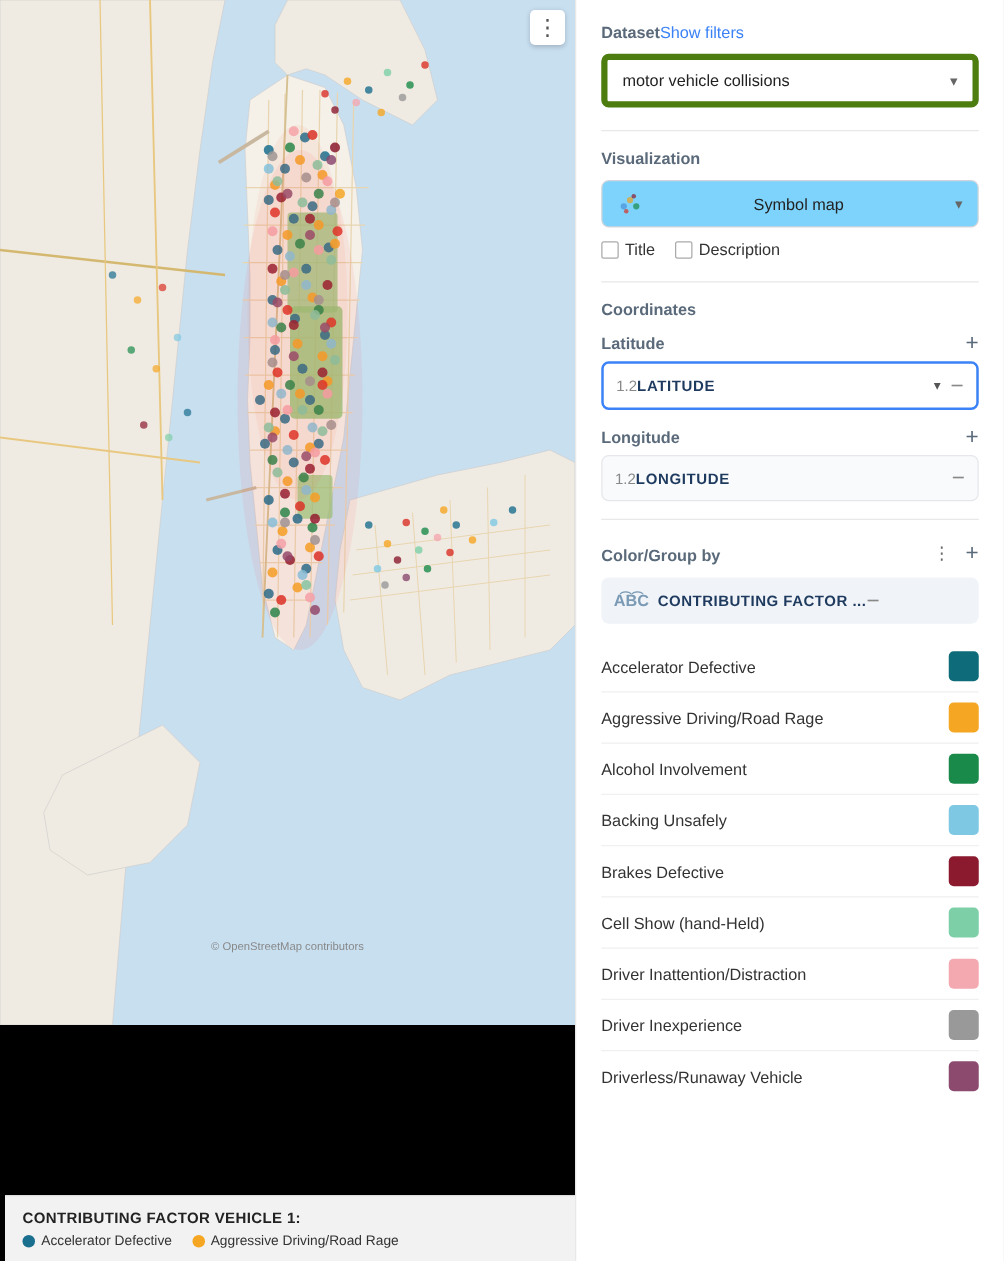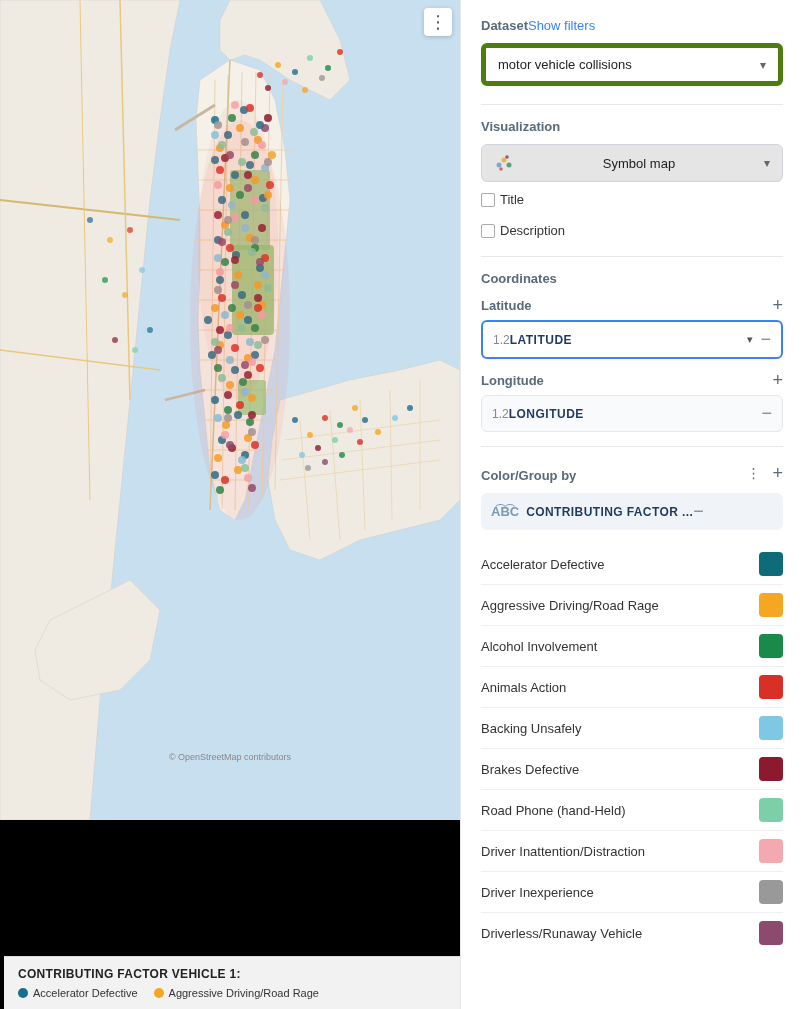--- a/index.html
+++ b/index.html
@@ -156,43 +156,42 @@
     }
 
     .viz-dropdown {
       display: flex;
       align-items: center;
       gap: 8px;
       border: 1px solid #d1d5db;
       border-radius: 6px;
       padding: 8px 12px;
       width: 100%;
-      background: #e5e5e5;
+      background: #7dd3fc;
       cursor: pointer;
       font-size: 13px;
       color: #222;
       margin-bottom: 10px;
     }
 
     .symbol-map-icon {
       width: 20px;
       height: 20px;
       flex-shrink: 0;
     }
 
     .viz-dropdown-text {
       flex: 1;
     }
 
     .checkboxes-row {
       display: flex;
       gap: 16px;
-      align-items: flex-start;
+      align-items: flex-end;
       margin-bottom: 18px;
-      flex-direction: column;
     }
 
     .checkbox-label {
       display: flex;
       align-items: center;
       gap: 5px;
       font-size: 13px;
       color: #333;
       cursor: pointer;
     }
@@ -791,33 +790,29 @@
   </div>
         <div class="color-list-item">
     <span class="color-item-label">Aggressive Driving/Road Rage</span>
     <div class="color-swatch" style="background:#f5a623;"></div>
   </div>
         <div class="color-list-item">
     <span class="color-item-label">Alcohol Involvement</span>
     <div class="color-swatch" style="background:#1a8a4a;"></div>
   </div>
         <div class="color-list-item">
-    <span class="color-item-label">Animals Action</span>
-    <div class="color-swatch" style="background:#d93025;"></div>
-  </div>
-        <div class="color-list-item">
     <span class="color-item-label">Backing Unsafely</span>
     <div class="color-swatch" style="background:#7ec8e3;"></div>
   </div>
         <div class="color-list-item">
     <span class="color-item-label">Brakes Defective</span>
     <div class="color-swatch" style="background:#8b1a2e;"></div>
   </div>
         <div class="color-list-item">
-    <span class="color-item-label">Road Phone (hand-Held)</span>
+    <span class="color-item-label">Cell Show (hand-Held)</span>
     <div class="color-swatch" style="background:#7dcfa8;"></div>
   </div>
         <div class="color-list-item">
     <span class="color-item-label">Driver Inattention/Distraction</span>
     <div class="color-swatch" style="background:#f4a8b0;"></div>
   </div>
         <div class="color-list-item">
     <span class="color-item-label">Driver Inexperience</span>
     <div class="color-swatch" style="background:#999999;"></div>
   </div>

